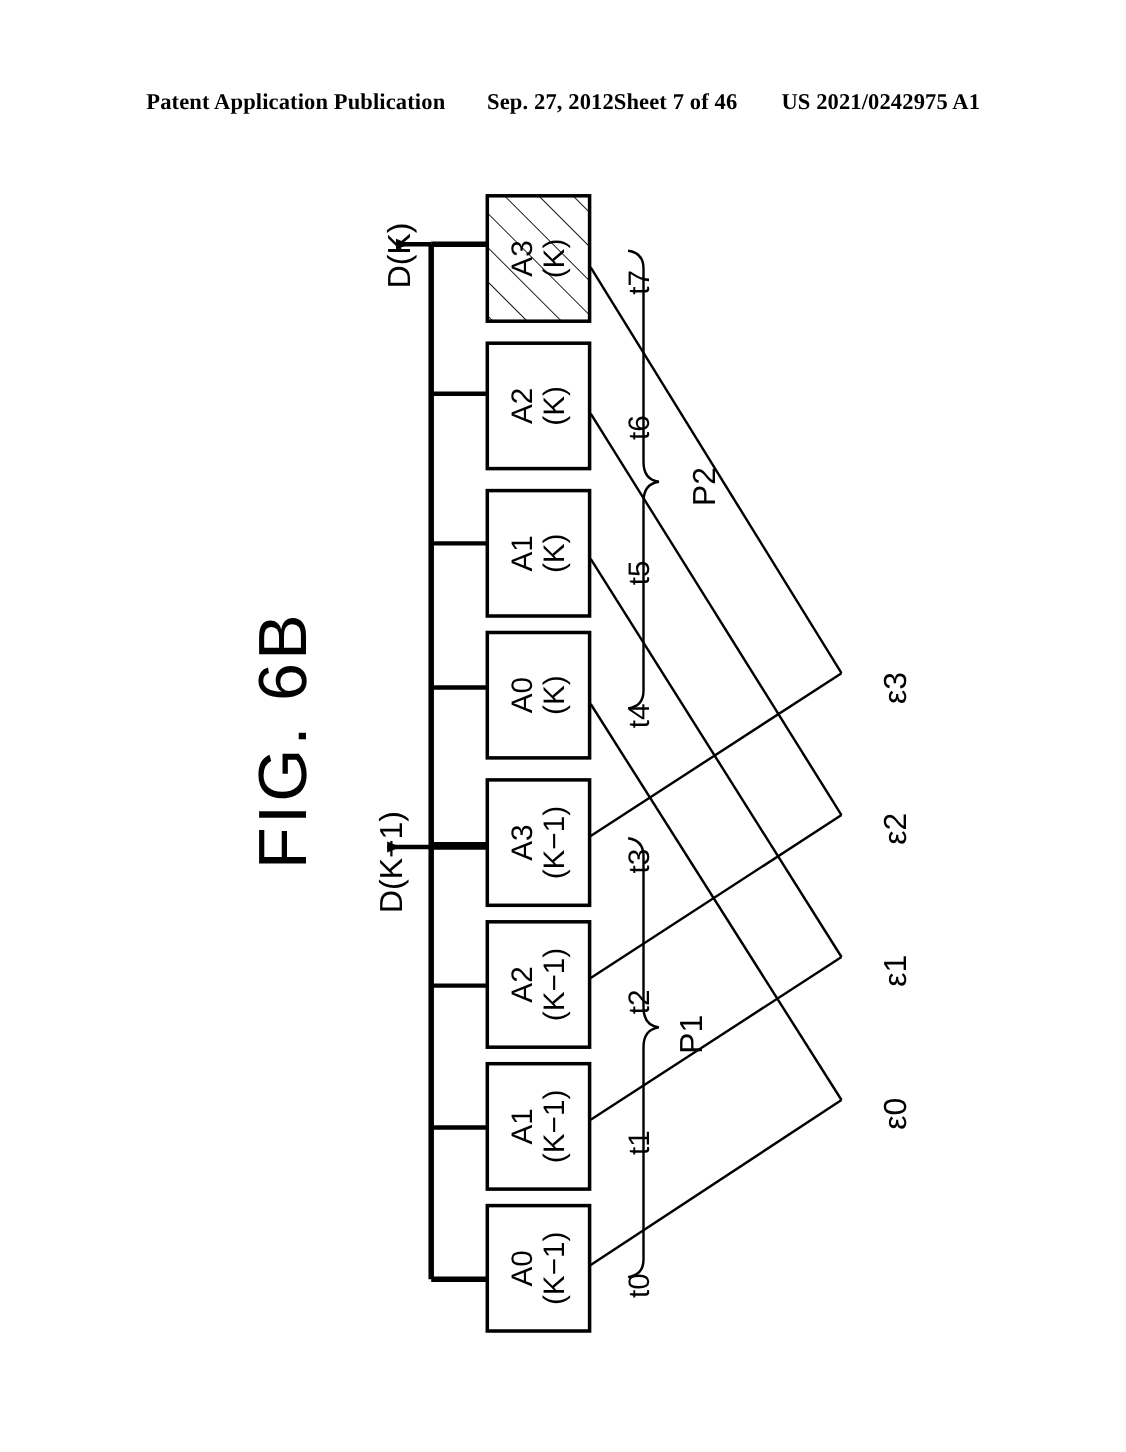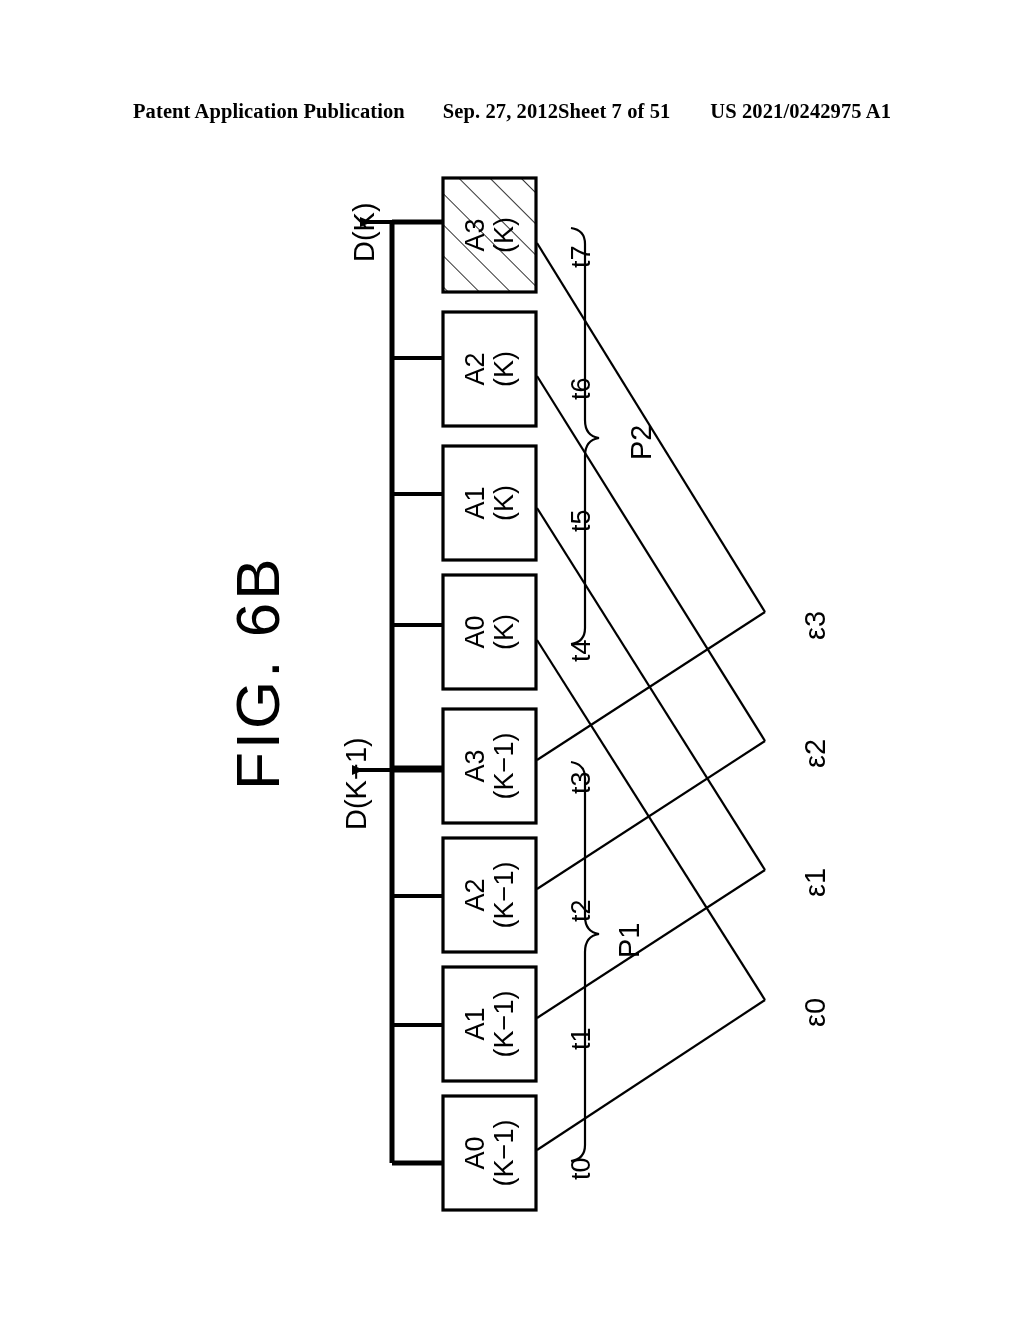--- a/index.html
+++ b/index.html
@@ -12,21 +12,21 @@
     font-family: "Liberation Serif", serif;
     width: 1024px;
     height: 1320px;
     position: relative;
     overflow: hidden;
   }
 
   
   #page-header {
     position: absolute;
-    top: 100px;
+    top: 82px;
     left: 0;
     width: 1024px;
     height: 34px;
     display: flex;
     justify-content: center;
     align-items: baseline;
     font-family: "Liberation Serif", serif;
     font-weight: bold;
     font-size: 20.5px;
     color: #000;
@@ -125,21 +125,21 @@
     color: #000;
     white-space: nowrap;
   }
 </style>
 </head>
 <body>
 
 <div id="page-header">
   <span class="hdr-pub">Patent Application Publication</span>
   <span class="hdr-date">Sep. 27, 2012</span>
-  <span class="hdr-sheet">Sheet 7 of 51</span>
+  <span class="hdr-sheet">Sheet 7 of 46</span>
   <span class="hdr-num">US 2021/0242975 A1</span>
 </div>
 
 <div id="figure-stage">
 
   <div id="fig-title">FIG. 6B</div>
 
   <svg id="figure-svg" viewBox="0 0 1024 1320">
     <defs>
       <pattern id="hatch" width="22" height="22" patternUnits="userSpaceOnUse" patternTransform="rotate(-45)">

